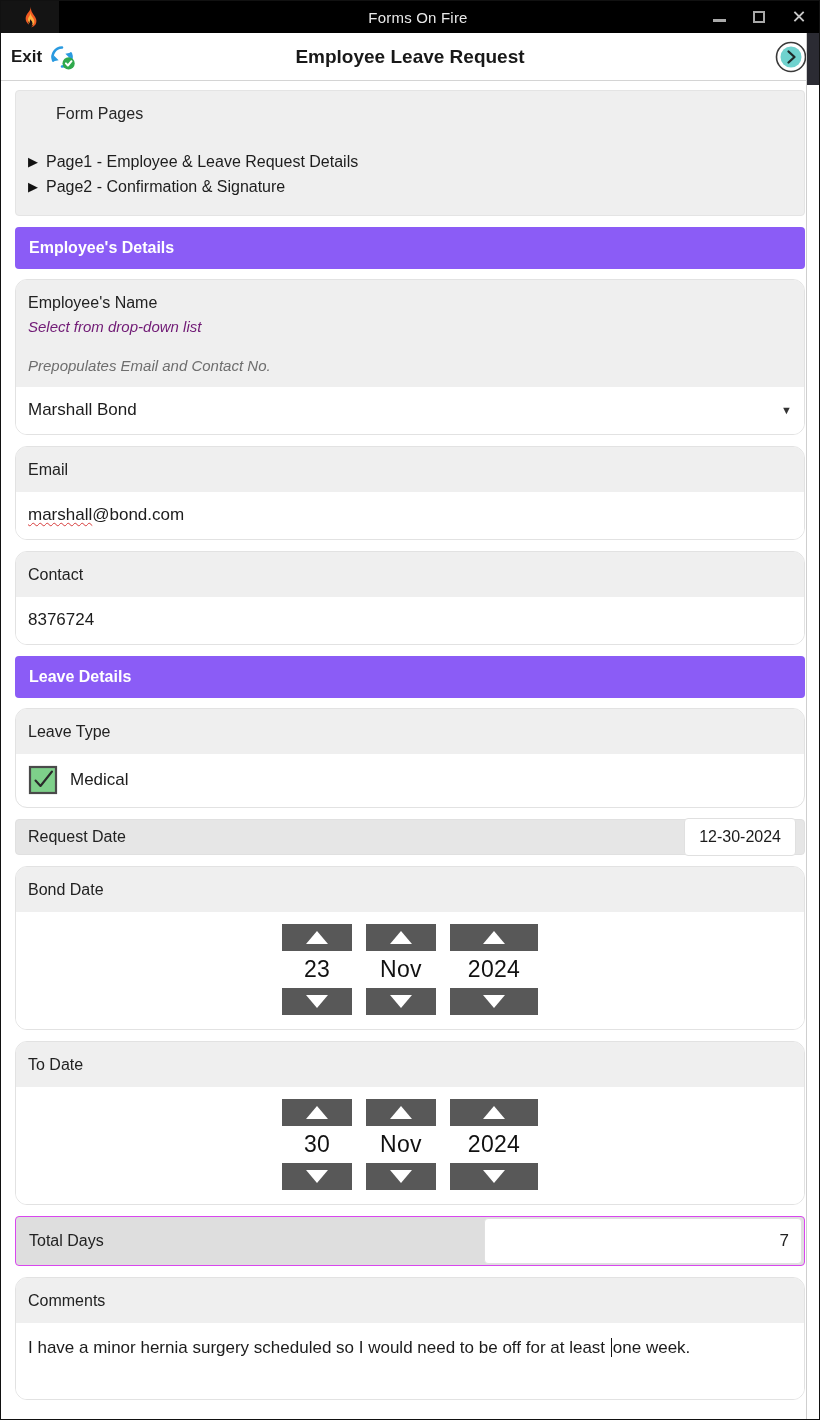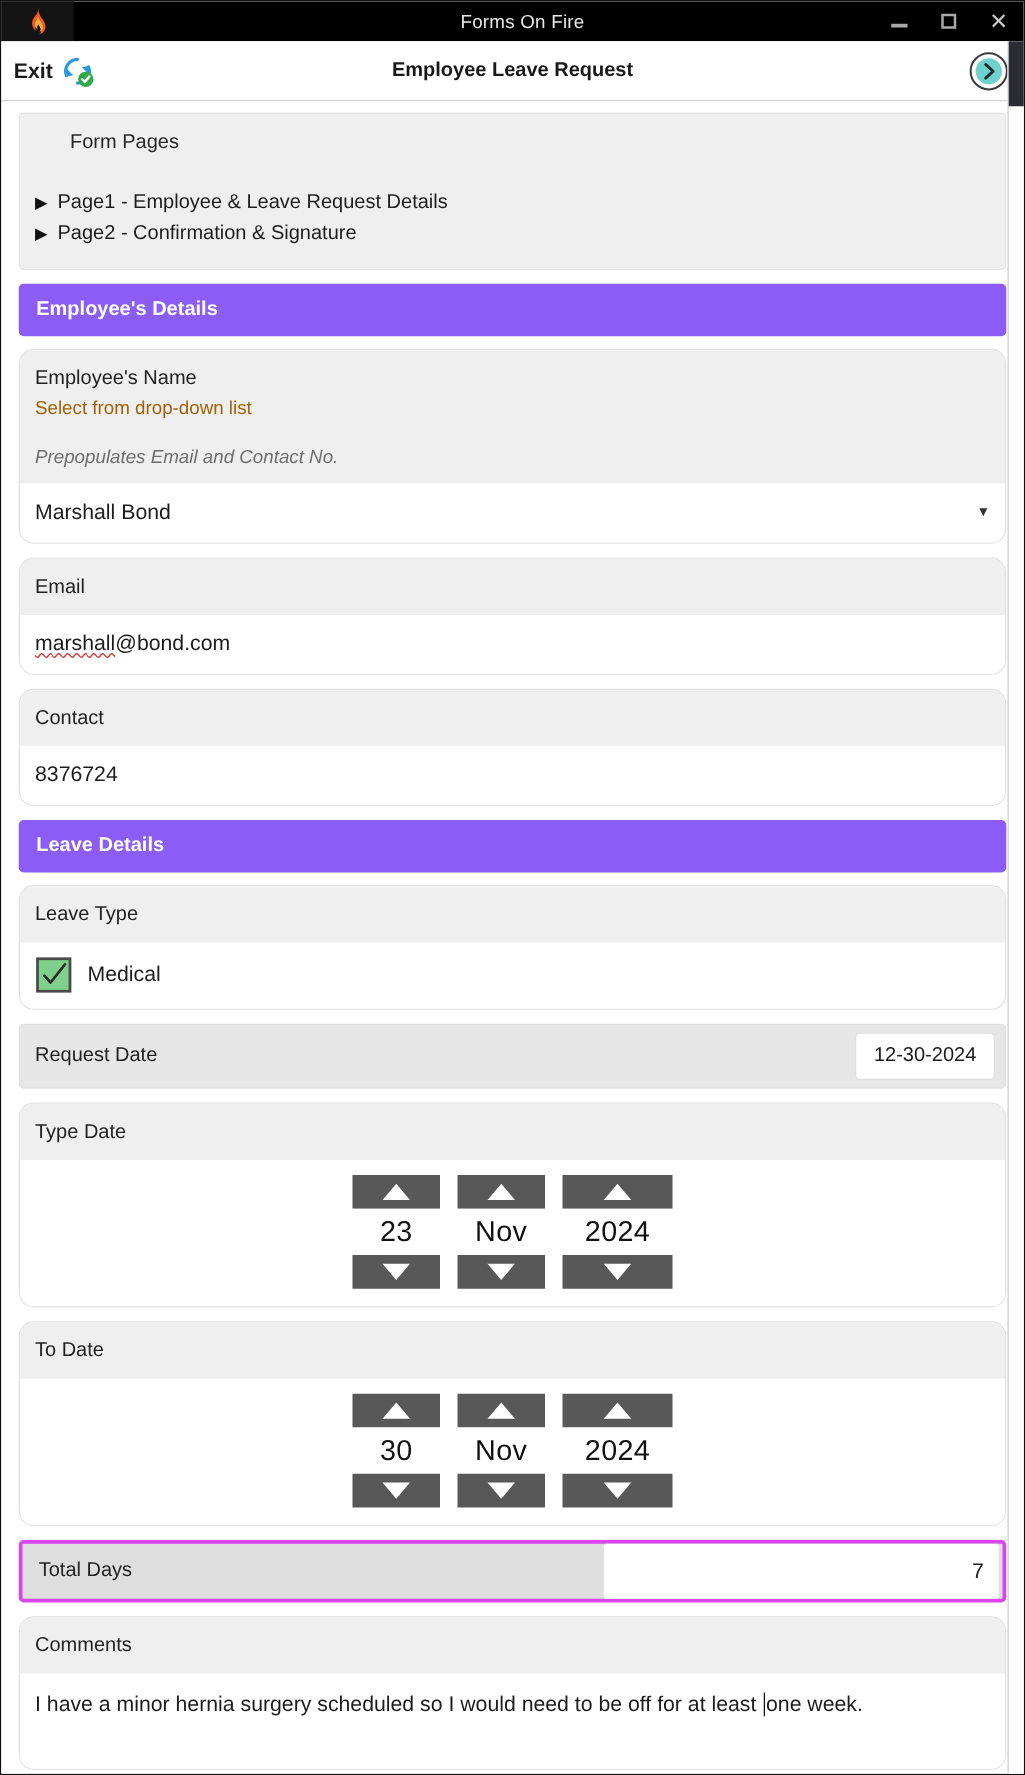--- a/index.html
+++ b/index.html
@@ -61,21 +61,21 @@
     height: 48px;
     background: #ffffff;
     border-bottom: 1px solid #d4d4d4;
     display: flex; align-items: center;
   }
   .exit-wrap { display:flex; align-items:center; gap:6px; padding-left:10px; }
   .exit-label { font-size:17px; font-weight:700; color:#1a1a1a; }
   .sync-icon { width:28px; height:28px; display:block; }
   .appbar-title {
     position:absolute; left:0; right:0; text-align:center;
-    font-size:16px; font-weight:700; color:#181818;
+    font-size:19px; font-weight:700; color:#181818;
     pointer-events:none;
   }
   .fwd-btn {
     margin-left:auto; margin-right:12px;
     width:32px; height:32px;
     position: relative; z-index: 2;
   }
   .fwd-btn svg { width:32px; height:32px; display:block; }
 
   
@@ -166,21 +166,21 @@
   .cbox { width:30px; height:30px; display:block; }
   .cb-label { font-size:17px; color:#1c1c1c; }
 
   
   .req-row {
     display:flex; align-items:center; justify-content:space-between;
     background:#e6e6e6;
     border:1px solid #e0e0e0;
     border-radius:4px;
     padding:0 8px 0 12px;
-    height:52px;
+    height:36px;
     margin-bottom:11px;
   }
   .req-label { font-size:16px; color:#222; }
   .req-val {
     background:#ffffff;
     border:1px solid #e0e0e0;
     border-radius:4px;
     padding:9px 14px;
     font-size:16px; color:#1b1b1b;
   }
@@ -202,21 +202,21 @@
   .spin-val {
     background:#ffffff; height:37px;
     display:flex; align-items:center; justify-content:center;
     font-size:23px; color:#111; letter-spacing:.3px;
   }
 
   
   .total-row {
     display:flex; align-items:center;
     background:#dedede;
-    border:3px solid #d946ef;
+    border:1px solid #d946ef;
     border-radius:4px;
     height:50px;
     padding-left:13px;
     margin-bottom:11px;
     overflow:hidden;
   }
   .total-label { font-size:16px; color:#222; flex:0 0 auto; }
   .total-box {
     margin-left:auto;
     width:318px; height:46px;
@@ -307,21 +307,21 @@
         <span class="tri">▶</span>
         <span>Page2 - Confirmation &amp; Signature</span>
       </div>
     </div>
 
     <div class="section-bar">Employee's Details</div>
 
     <div class="card">
       <div class="card-head">
         <div>Employee's Name</div>
-        <div style="color:#a16207;font-size:15px;margin-top:6px;">Select from drop-down list</div>
+        <div style="font-style:italic;color:#701a75;font-size:15px;margin-top:6px;">Select from drop-down list</div>
         <div style="font-style:italic;color:#6e6e6e;font-size:15px;margin-top:22px;">Prepopulates Email and Contact No.</div>
       </div>
       <div class="dd-row">
         <span>Marshall Bond</span>
         <span class="caret">▼</span>
       </div>
     </div>
 
     <div class="card">
       <div class="card-head">Email</div>
@@ -347,21 +347,21 @@
         <span class="cb-label">Medical</span>
       </div>
     </div>
 
     <div class="req-row">
       <span class="req-label">Request Date</span>
       <span class="req-val">12-30-2024</span>
     </div>
 
     <div class="card">
-      <div class="card-head">Type Date</div>
+      <div class="card-head">Bond Date</div>
       <div class="spin-body">
         <div class="spin-col">
           <div class="spin-btn up">
               <span class="arrow"></span>
             </div>
           <div class="spin-val">23</div>
           <div class="spin-btn down">
               <span class="arrow"></span>
             </div>
         </div>

